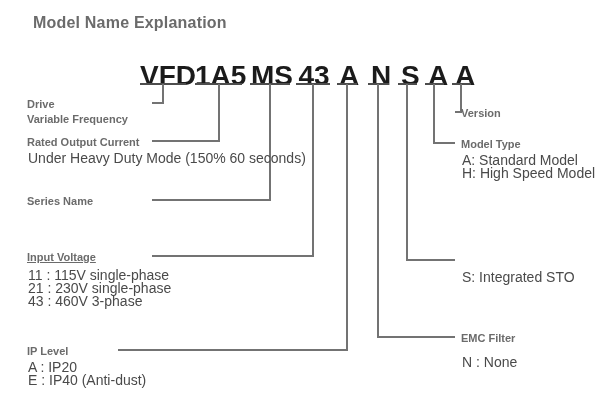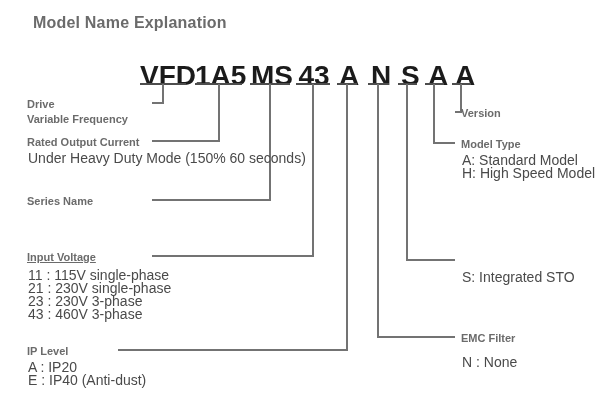--- a/index.html
+++ b/index.html
@@ -103,21 +103,20 @@
   <div class="sub" style="left:28px;top:152px;">
     <div>Under Heavy Duty Mode (150% 60 seconds)</div>
   </div>
 
   <div class="lbl" style="left:27px;top:194px;">Series Name</div>
 
   <div class="lbl" style="left:27px;top:250px;text-decoration:underline;">Input Voltage</div>
   <div class="sub" style="left:28px;top:269px;">
     <div>11 : 115V single-phase</div>
     <div>21 : 230V single-phase</div>
-    <div>23 : 230V 3-phase</div>
     <div>43 : 460V 3-phase</div>
   </div>
 
   <div class="lbl" style="left:27px;top:344px;">IP Level</div>
   <div class="sub" style="left:28px;top:361px;">
     <div>A : IP20</div>
     <div>E : IP40 (Anti-dust)</div>
   </div>
 
   <div class="lbl" style="left:461px;top:106px;">Version</div>

